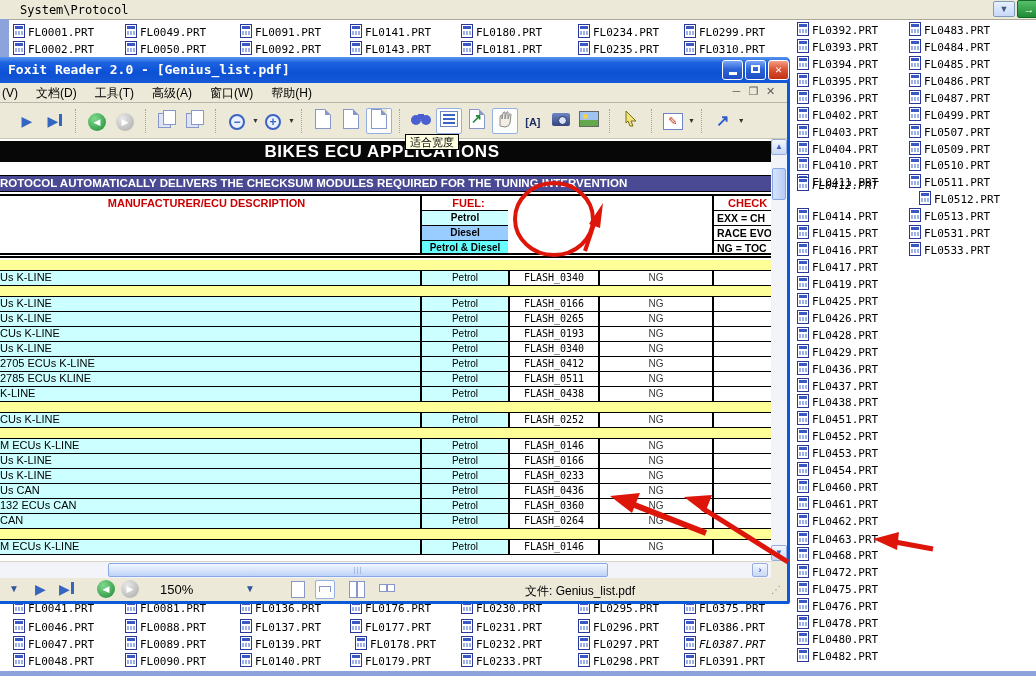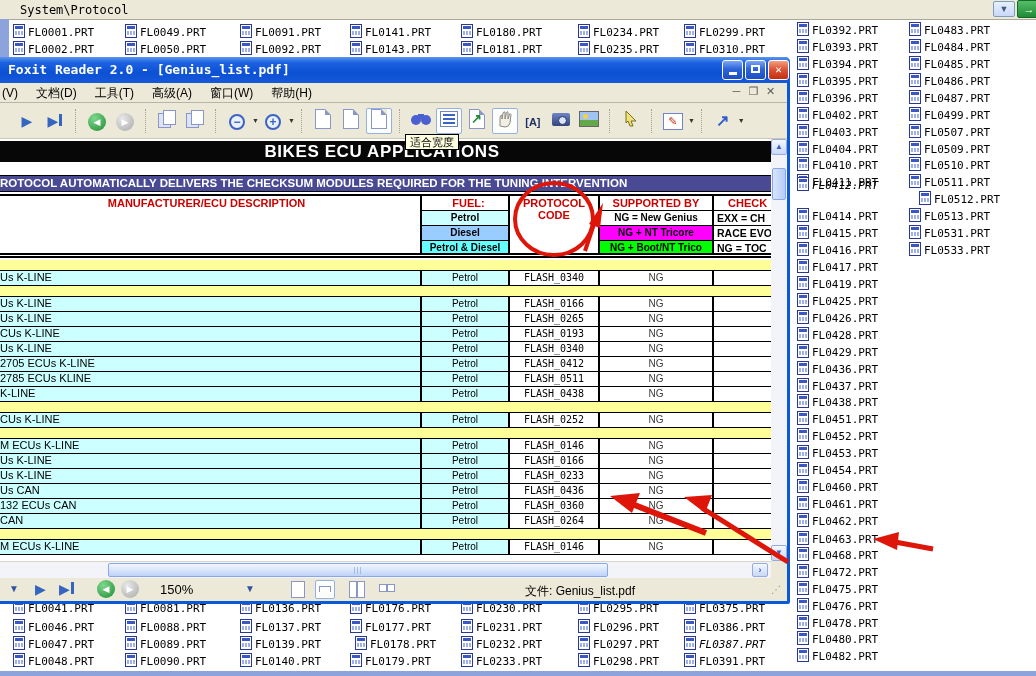--- a/index.html
+++ b/index.html
@@ -351,32 +351,20 @@
           <div class="hred" style="margin-top:1px;">MANUFACTURER/ECU DESCRIPTION</div>
         </div>
         <div class="hcell hc2">
           <div class="hred" style="height:14px;line-height:14px;padding-left:7px;">FUEL:</div>
           <div id="fuelrows">
               <div class="hrow" style="background: rgb(204, 255, 255);">Petrol</div>
               <div class="hrow" style="background: rgb(153, 204, 255);">Diesel</div>
               <div class="hrow" style="background: rgb(102, 255, 255);">Petrol &amp; Diesel</div>
             </div>
         </div>
-        <div class="hcell hc3">
-          <div class="hred" style="margin-top:1px;">PROTOCOL</div>
-          <div class="hred">CODE</div>
-        </div>
-        <div class="hcell hc4">
-          <div class="hred" style="height:14px;line-height:14px;">SUPPORTED BY</div>
-          <div id="suprows">
-              <div class="hrow" style="background: rgb(255, 255, 255);">NG = New Genius</div>
-              <div class="hrow" style="background: rgb(255, 0, 255);">NG + NT Tricore</div>
-              <div class="hrow" style="background: rgb(0, 255, 0);">NG + Boot/NT Trico</div>
-            </div>
-        </div>
         <div class="hcell hc5">
           <div class="hred" style="height:14px;line-height:14px;text-align:left;padding-left:14px;">CHECK</div>
           <div id="chkrows">
               <div class="hrow">EXX = CH</div>
               <div class="hrow">RACE EVO</div>
               <div class="hrow">NG = TOC</div>
             </div>
         </div>
       </div>
       <div class="hgap"></div>

